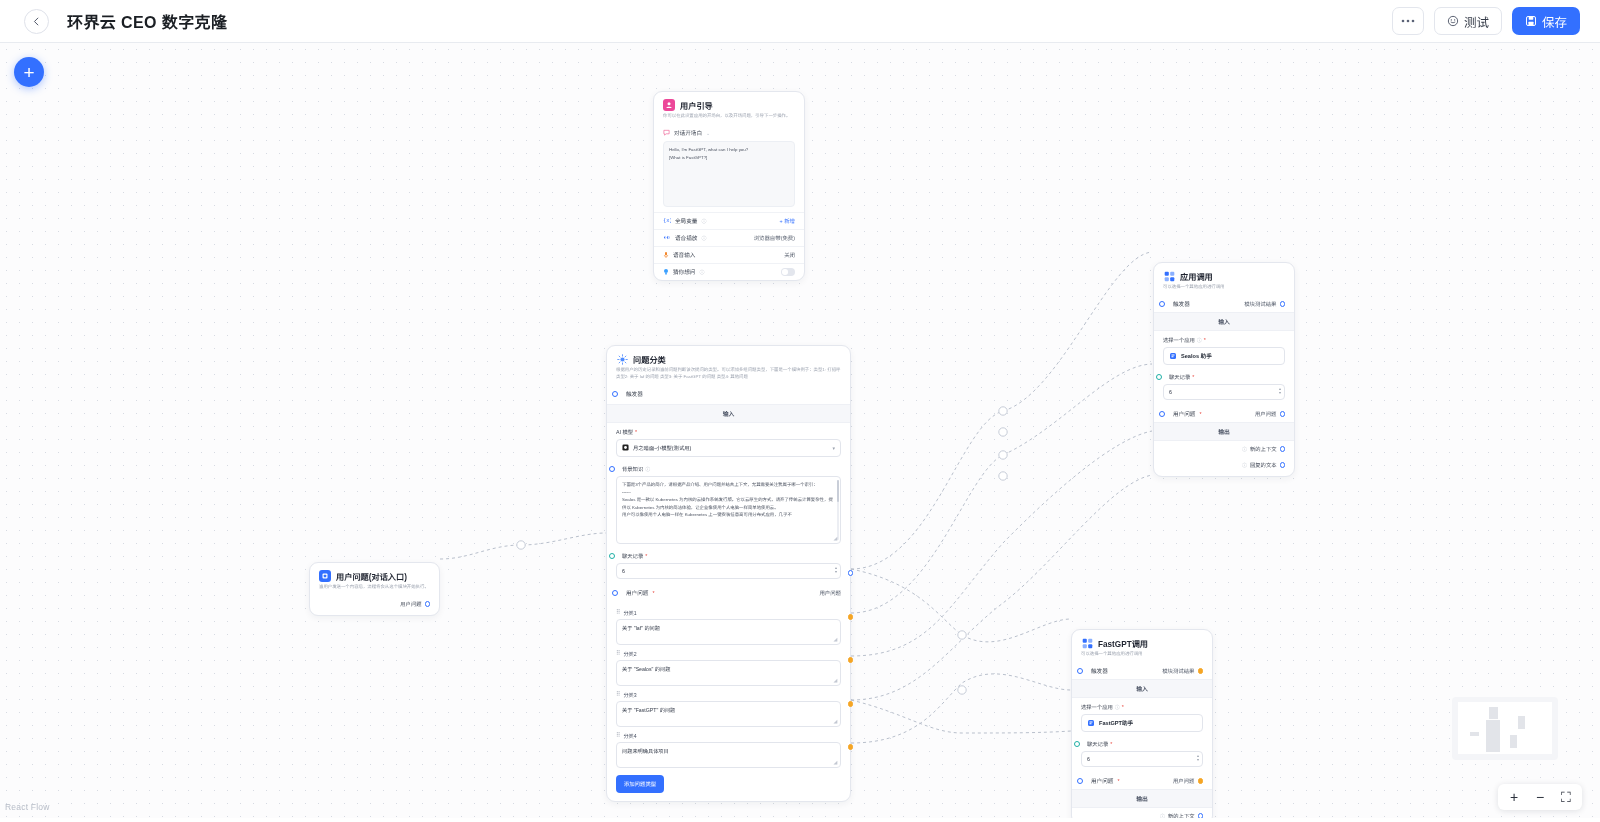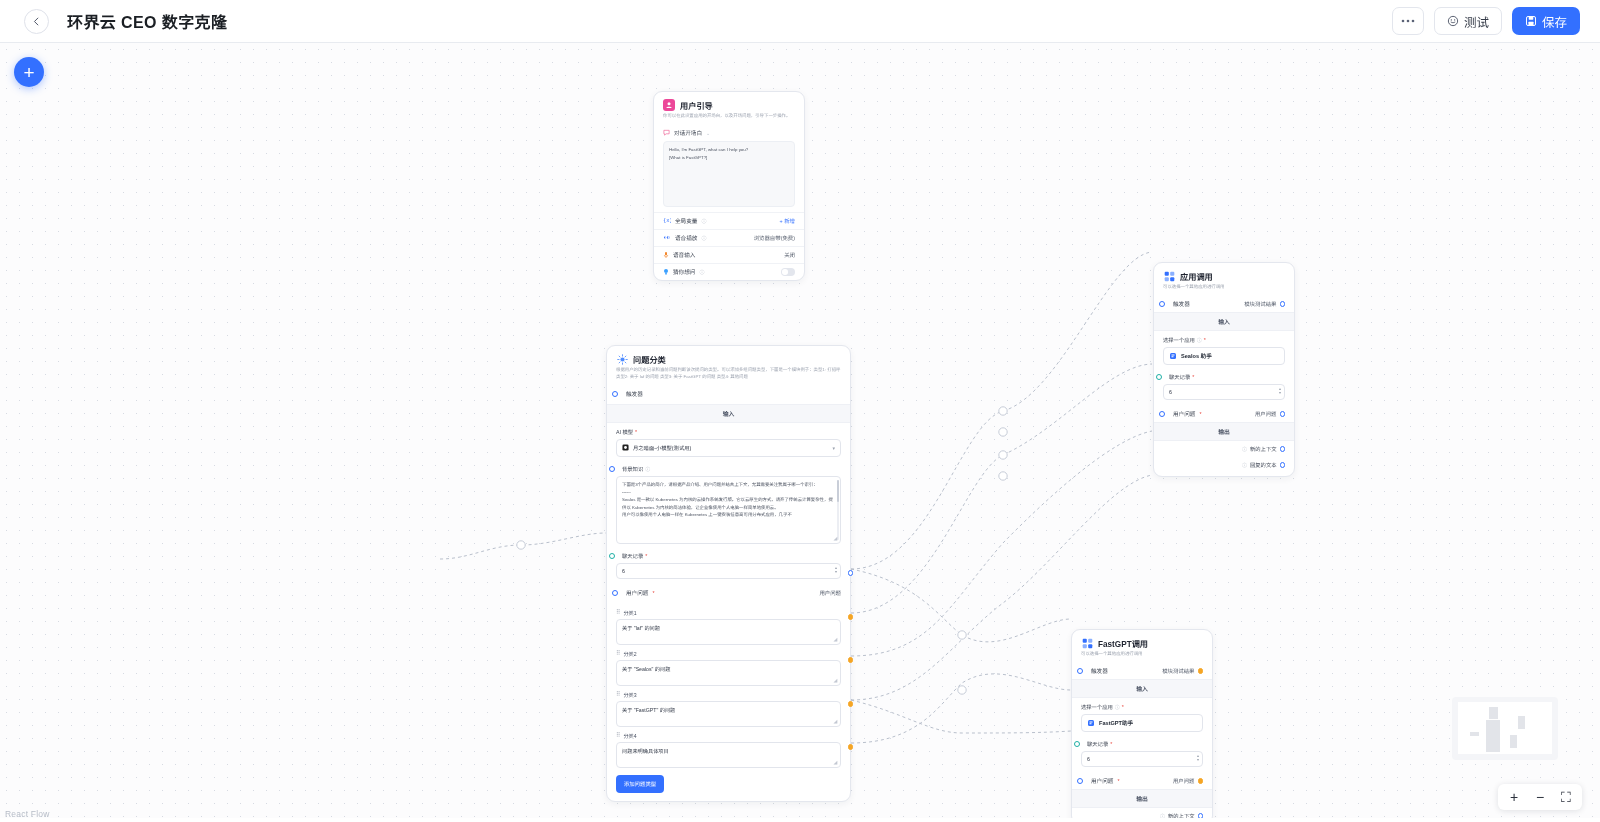--- a/index.html
+++ b/index.html
@@ -189,21 +189,21 @@
     position: absolute; right: 18px; bottom: 12px;
     height: 26px; background: #fff; border-radius: 6px;
     box-shadow: 0 1px 6px rgba(20,26,44,.12);
     display: flex; align-items: center; gap: 2px; padding: 0 4px; z-index: 31;
   }
   .ctrl-b {
     width: 24px; height: 22px; display: flex; align-items: center; justify-content: center;
     font-size: 14px; color: #2b313c; cursor: pointer; border-radius: 4px;
   }
   .reactflow-attr {
-    position: absolute; left: 5px; bottom: 3px;
+    position: absolute; left: 5px; bottom: 10px;
     font-size: 8.5px; color: #b6bcc7; letter-spacing: .2px; z-index: 30;
   }
   .bottom-strip { position: absolute; left:0; bottom:0; width:1600px; height:4px; background:#fff; z-index: 25; }
   svg { display: block; }
 </style>
 </head>
 <body>
 
 <div class="topbar">
   <div class="back-btn">
@@ -346,20 +346,38 @@
           </svg>
         <span>猜你想问</span>
         <span class="hint-q">ⓘ</span>
       </span>
       <span class="toggle">
           <i></i>
         </span>
     </div>
   </div>
 
+  <div class="node" style="left:309px; top:519px; width:131px;">
+    <div class="node-head">
+      <div class="node-title-row">
+        <span class="node-ico blue">
+          <svg width="8" height="8" viewBox="0 0 16 16">
+              <rect x="3" y="3" width="10" height="10" rx="2" fill="#fff"></rect>
+              <rect x="5.5" y="5.5" width="5" height="5" rx="1" fill="#3370ff"></rect>
+            </svg>
+        </span>
+        <span class="node-title">用户问题(对话入口)</span>
+      </div>
+      <div class="node-desc">当用户发送一个内容后，流程将会从这个模块开始执行。</div>
+    </div>
+    <div class="out-item" style="padding-bottom:7px;">
+      <span>用户问题</span>
+      <span class="port-out-dot" style="position:relative; display:inline-block;"></span>
+    </div>
+  </div>
 
   <div class="node" style="left:1153px; top:219px; width:142px;">
     <div class="node-head">
       <div class="node-title-row">
         <span class="node-ico grid">
           <svg width="11" height="11" viewBox="0 0 16 16">
               <rect x="1" y="1" width="6" height="6" rx="1.4" fill="#3370ff"></rect>
               <rect x="9" y="1" width="6" height="6" rx="1.4" fill="#8bb0ff"></rect>
               <rect x="1" y="9" width="6" height="6" rx="1.4" fill="#8bb0ff"></rect>
               <rect x="9" y="9" width="6" height="6" rx="1.4" fill="#3370ff"></rect>

